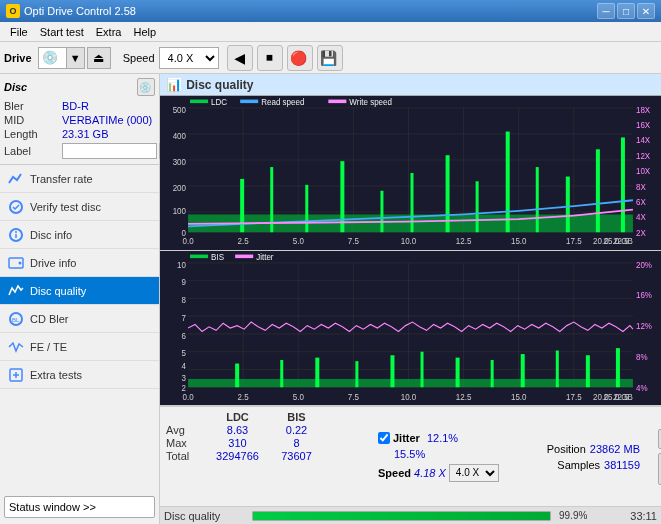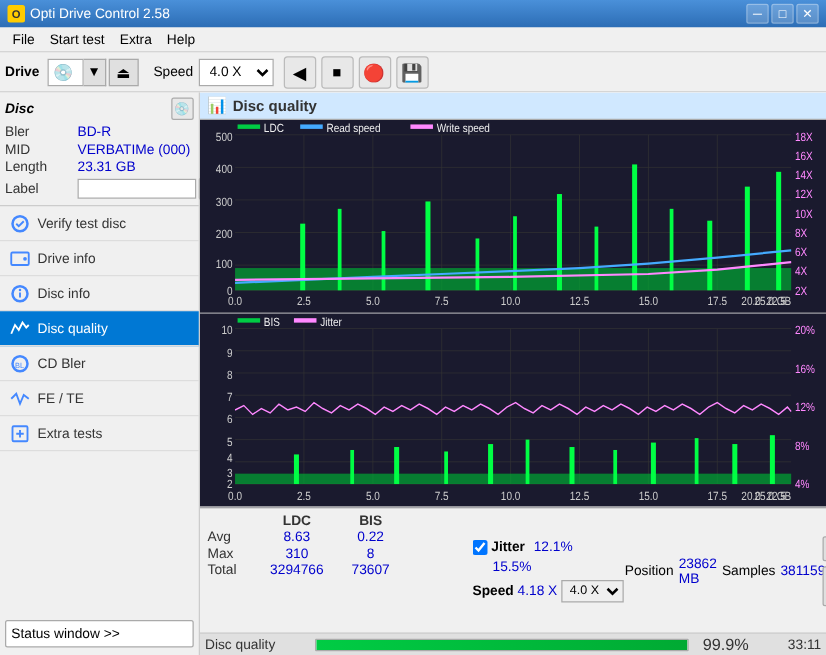--- a/index.html
+++ b/index.html
@@ -122,21 +122,21 @@
     }
 
     
     .progress-bar-container {
       height: 18px; background: #e0e0e0; border-top: 1px solid #ccc;
       display: flex; align-items: center; padding: 0 4px; gap: 8px;
     }
     .progress-label { font-size: 11px; color: #333; width: 80px; }
     .progress-track { flex: 1; height: 10px; background: #fff; border: 1px solid #aaa; border-radius: 1px; overflow: hidden; }
     .progress-fill { height: 100%; background: linear-gradient(to right, #00cc44, #00aa33); }
-    .progress-pct { font-size: 13px; color: #333; width: 40px; text-align: right; }
+    .progress-pct { font-size: 10px; color: #333; width: 40px; }
     .progress-time { font-size: 11px; color: #333; width: 50px; text-align: right; }
 
     svg.chart-svg { position: absolute; top: 0; left: 0; width: 100%; height: 100%; }
 
   </style>
 </head>
 <body>
 
 <div class="title-bar">
   <div class="title-bar-left">
@@ -203,45 +203,53 @@
       </div>
       <div class="disc-label-row">
         <span class="disc-info-label">Label</span>
         <input class="disc-label-input" type="text" style="">
         <div class="disc-label-btn">🔍</div>
       </div>
     </div>
 
     <div class="nav-item">
       <div class="nav-item-icon">
+        <svg viewBox="0 0 16 16" fill="none">
+            <polyline points="1,12 5,6 9,9 13,3" stroke="#4488ff" stroke-width="2"></polyline>
+          </svg>
+      </div>
+      <span>Transfer rate</span>
+    </div>
+    <div class="nav-item">
+      <div class="nav-item-icon">
         <svg viewBox="0 0 16 16">
             <circle cx="8" cy="8" r="6" fill="none" stroke="#4488ff" stroke-width="2"></circle>
             <path d="M5 8l2 2 4-4" stroke="#4488ff" stroke-width="1.5" fill="none"></path>
           </svg>
       </div>
       <span>Verify test disc</span>
-    </div>
-    <div class="nav-item">
-      <div class="nav-item-icon">
-        <svg viewBox="0 0 16 16">
-            <rect x="1" y="3" width="14" height="10" rx="1" fill="none" stroke="#4488ff" stroke-width="1.5"></rect>
-            <circle cx="12" cy="8" r="1.5" fill="#4488ff"></circle>
-          </svg>
-      </div>
-      <span>Drive info</span>
     </div>
     <div class="nav-item">
       <div class="nav-item-icon">
         <svg viewBox="0 0 16 16">
             <circle cx="8" cy="8" r="6" fill="none" stroke="#4488ff" stroke-width="2"></circle>
             <line x1="8" y1="7" x2="8" y2="11" stroke="#4488ff" stroke-width="1.5"></line>
             <circle cx="8" cy="5" r="1" fill="#4488ff"></circle>
           </svg>
       </div>
       <span>Disc info</span>
+    </div>
+    <div class="nav-item">
+      <div class="nav-item-icon">
+        <svg viewBox="0 0 16 16">
+            <rect x="1" y="3" width="14" height="10" rx="1" fill="none" stroke="#4488ff" stroke-width="1.5"></rect>
+            <circle cx="12" cy="8" r="1.5" fill="#4488ff"></circle>
+          </svg>
+      </div>
+      <span>Drive info</span>
     </div>
     <div class="nav-item active">
       <div class="nav-item-icon">
         <svg viewBox="0 0 16 16">
             <polyline points="1,12 4,5 7,9 10,3 13,7 15,5" stroke="white" stroke-width="1.5" fill="none"></polyline>
           </svg>
       </div>
       <span>Disc quality</span>
     </div>
     <div class="nav-item">
@@ -471,30 +479,30 @@
           <div style="display:flex; align-items:center; gap:3px;">
             <input type="checkbox" checked="" style="width: 12px; height: 12px;">
             <span style="font-size:11px; font-weight:bold;">Jitter</span>
             <span style="font-size:11px; color:#0000cc; margin-left:4px;">12.1%</span>
           </div>
           <div style="display:flex; align-items:center; gap:3px; margin-left:16px;">
             <span style="font-size:11px; color:#0000cc;">15.5%</span>
           </div>
           <div style="display:flex; align-items:center; gap:3px;">
             <span style="font-size:11px; font-weight:bold;">Speed</span>
-            <span style="font-size:11px; color:#0000cc;">4.18 X</span>
+            <span style="font-size:11px; color:#0000cc;font-style:italic;">4.18 X</span>
             <select style="font-size:10px; height:18px; border:1px solid #aaa; padding:0 2px;">
               <option>4.0 X</option>
             </select>
           </div>
         </div>
 
         <div style="width:1px; background:#ccc; margin:2px 0;"></div>
 
-        <div style="display:flex; flex-direction:row; gap:4px; justify-content:center; min-width:120px;">
+        <div style="display:flex; flex-direction:column; gap:4px; justify-content:center; min-width:120px;align-items:flex-end;">
           <div style="display:flex; align-items:center; gap:4px;">
             <span style="font-size:11px;">Position</span>
             <span style="font-size:11px; color:#0000cc;">23862 MB</span>
           </div>
           <div style="display:flex; align-items:center; gap:4px;">
             <span style="font-size:11px;">Samples</span>
             <span style="font-size:11px; color:#0000cc;">381159</span>
           </div>
         </div>
 

